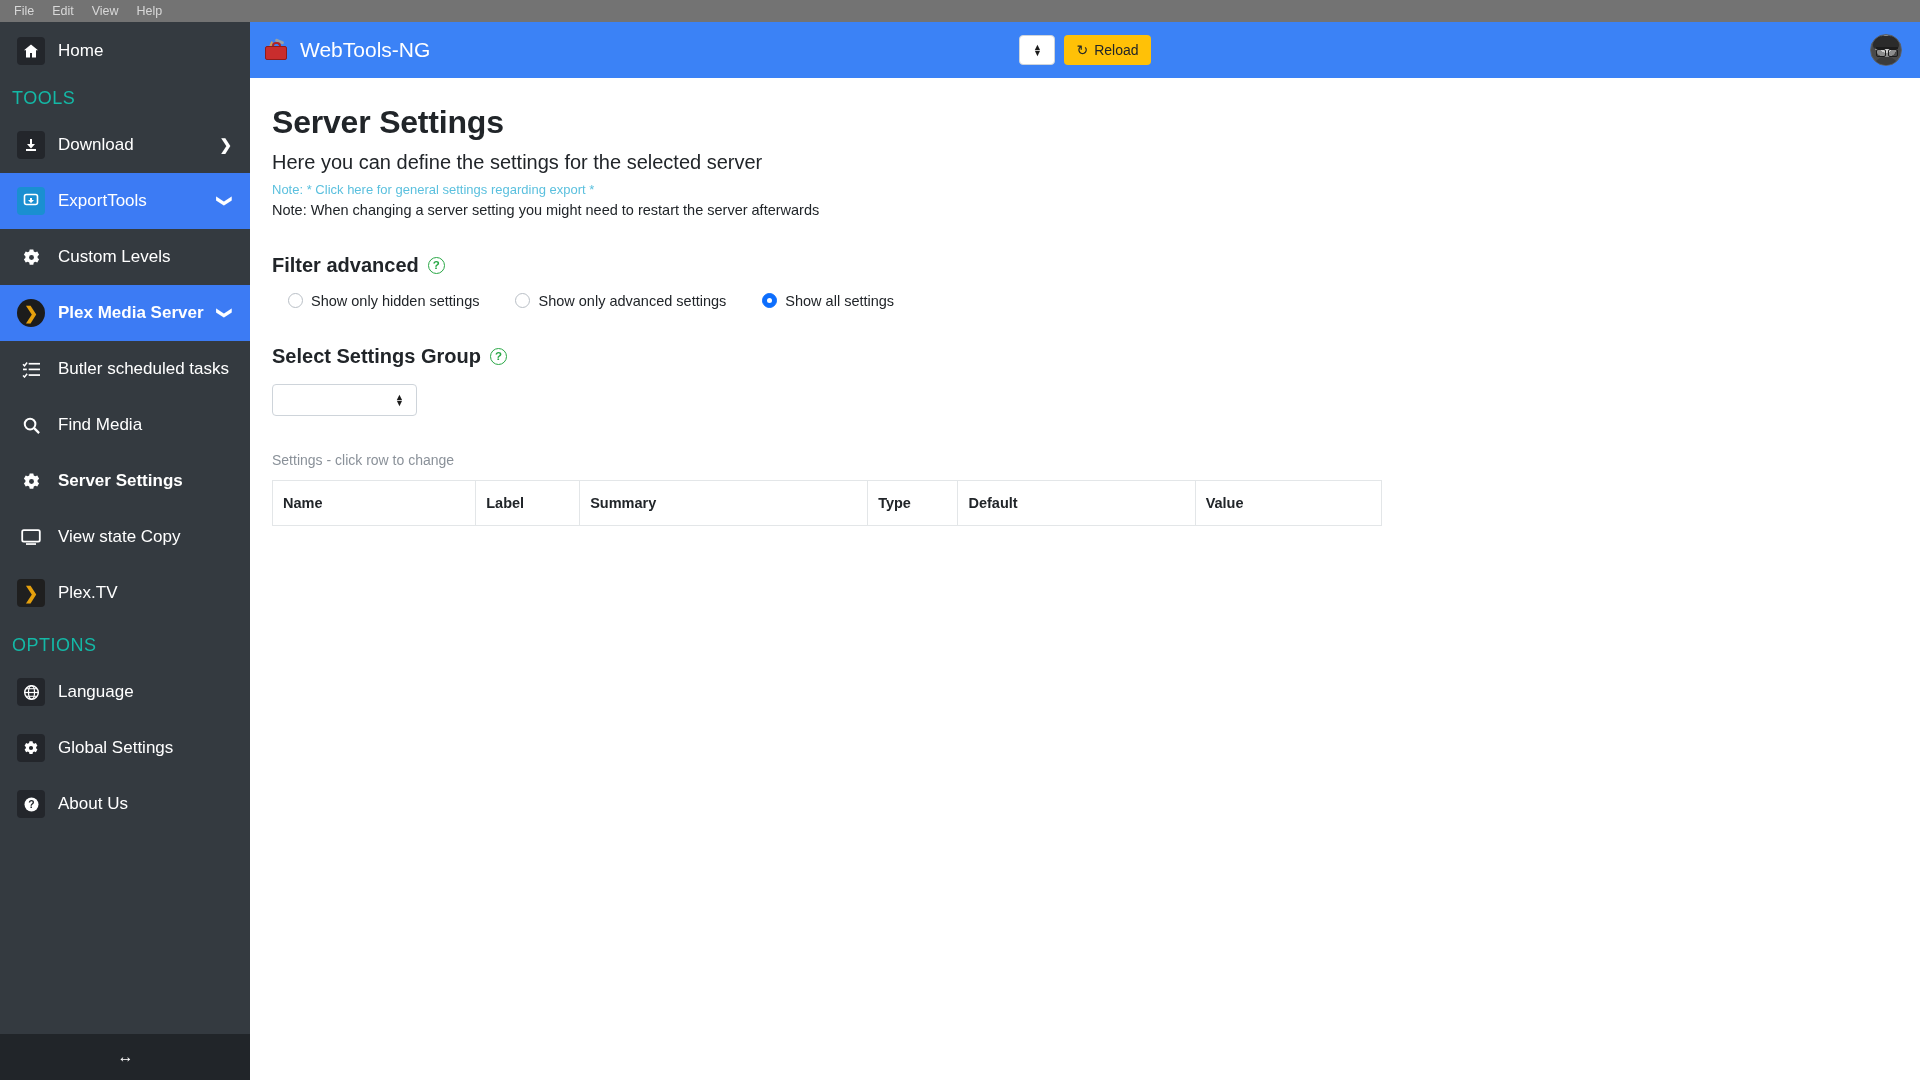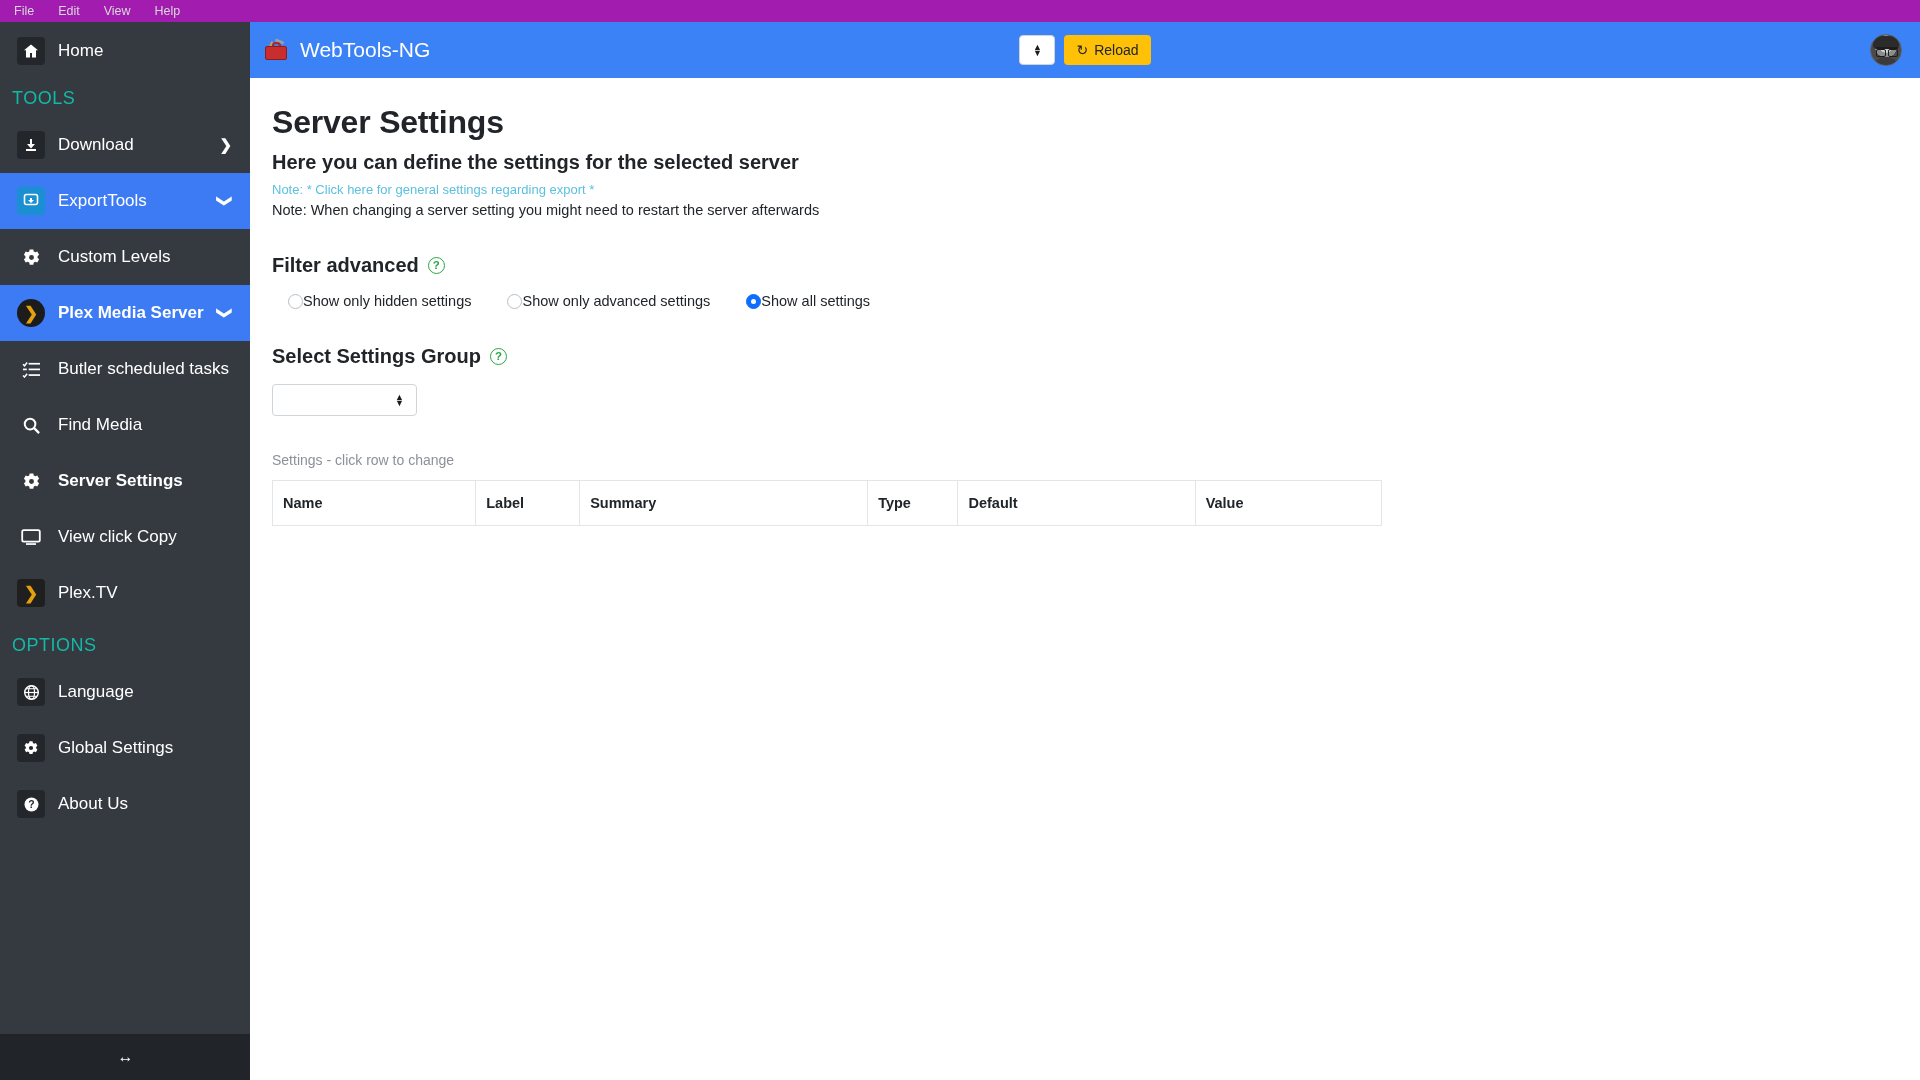--- a/index.html
+++ b/index.html
@@ -6,25 +6,25 @@
   html, body {
     width: 1920px; height: 1080px;
     overflow: hidden;
     font-family: "Liberation Sans", sans-serif;
     background: #ffffff;
   }
 
   
   #menubar {
     height: 22px;
-    background: #a21caf;
+    background: #737373;
     display: flex;
     align-items: center;
     padding-left: 6px;
-    gap: 8px;
+    gap: 2px;
   }
   .menu-item {
     color: #d8d8d8;
     font-size: 12.5px;
     padding: 2px 8px;
     line-height: 1;
   }
 
   
   #shell { display: flex; height: 1058px; width: 1920px; }
@@ -179,38 +179,38 @@
   .av-glasses:before { left: 0; }
   .av-glasses:after { right: 0; }
   .av-body {
     position: absolute; left: 3px; bottom: -4px; right: 3px; height: 12px;
     background: #3b3b3b; border-radius: 10px 10px 0 0;
   }
 
   
   #content { flex: 1 1 auto; padding: 26px 0 0 22px; overflow: hidden; }
   h1.page-title { font-size: 32px; font-weight: bold; color: #212529; letter-spacing: -.2px; }
-  h2.page-sub { font-size: 20px; font-weight: bold; color: #212529; margin-top: 10px; }
+  h2.page-sub { font-size: 20px; font-weight: normal; color: #212529; margin-top: 10px; }
   .note-link { color: #5bc0de; font-size: 13px; margin-top: 8px; display: block; cursor: pointer; }
   .note-plain { color: #212529; font-size: 14.5px; margin-top: 5px; }
 
   h3.sec-title {
     font-size: 20px; font-weight: bold; color: #212529;
     margin-top: 36px; display: flex; align-items: center; gap: 9px;
   }
   .help-icon {
     width: 17px; height: 17px; border-radius: 50%;
     border: 1.6px solid #28a745; color: #28a745;
     font-size: 11.5px; font-weight: bold;
     display: inline-flex; align-items: center; justify-content: center;
     cursor: pointer; line-height: 1;
   }
 
   .radio-row { display: flex; align-items: center; gap: 20px; margin-top: 16px; }
-  .radio-item { display: flex; align-items: flex-end; gap: 0; cursor: pointer; padding-left: 16px; }
+  .radio-item { display: flex; align-items: flex-start; gap: 8px; cursor: pointer; padding-left: 16px; }
   .rdo {
     width: 15px; height: 15px; border-radius: 50%;
     border: 1.5px solid #b9bfc6; background: #fff; flex: 0 0 auto;
   }
   .rdo.on { border-color: #0d6efd; background: #0d6efd; position: relative; }
   .rdo.on:after {
     content: ""; position: absolute; left: 4px; top: 4px;
     width: 5px; height: 5px; border-radius: 50%; background: #fff;
   }
   .radio-item .txt { font-size: 14.5px; color: #212529; }
@@ -365,21 +365,21 @@
         <span class="lbl">Server Settings</span>
       </li>
 
       <li class="nav-row">
         <span class="ico">
           <svg width="20" height="18" viewBox="0 0 20 18" aria-hidden="true">
             <rect x="1.2" y="2.2" width="17.6" height="11.4" rx="1.6" fill="none" stroke="#fff" stroke-width="1.8"></rect>
             <rect x="5" y="15.2" width="10" height="1.7" fill="#fff"></rect>
           </svg>
         </span>
-        <span class="lbl">View click Copy</span>
+        <span class="lbl">View state Copy</span>
       </li>
 
       <li class="nav-row">
         <span class="ico">
           <span class="sq plexbox">
               <span class="plex-chev">❯</span>
             </span>
         </span>
         <span class="lbl">Plex.TV</span>
       </li>

